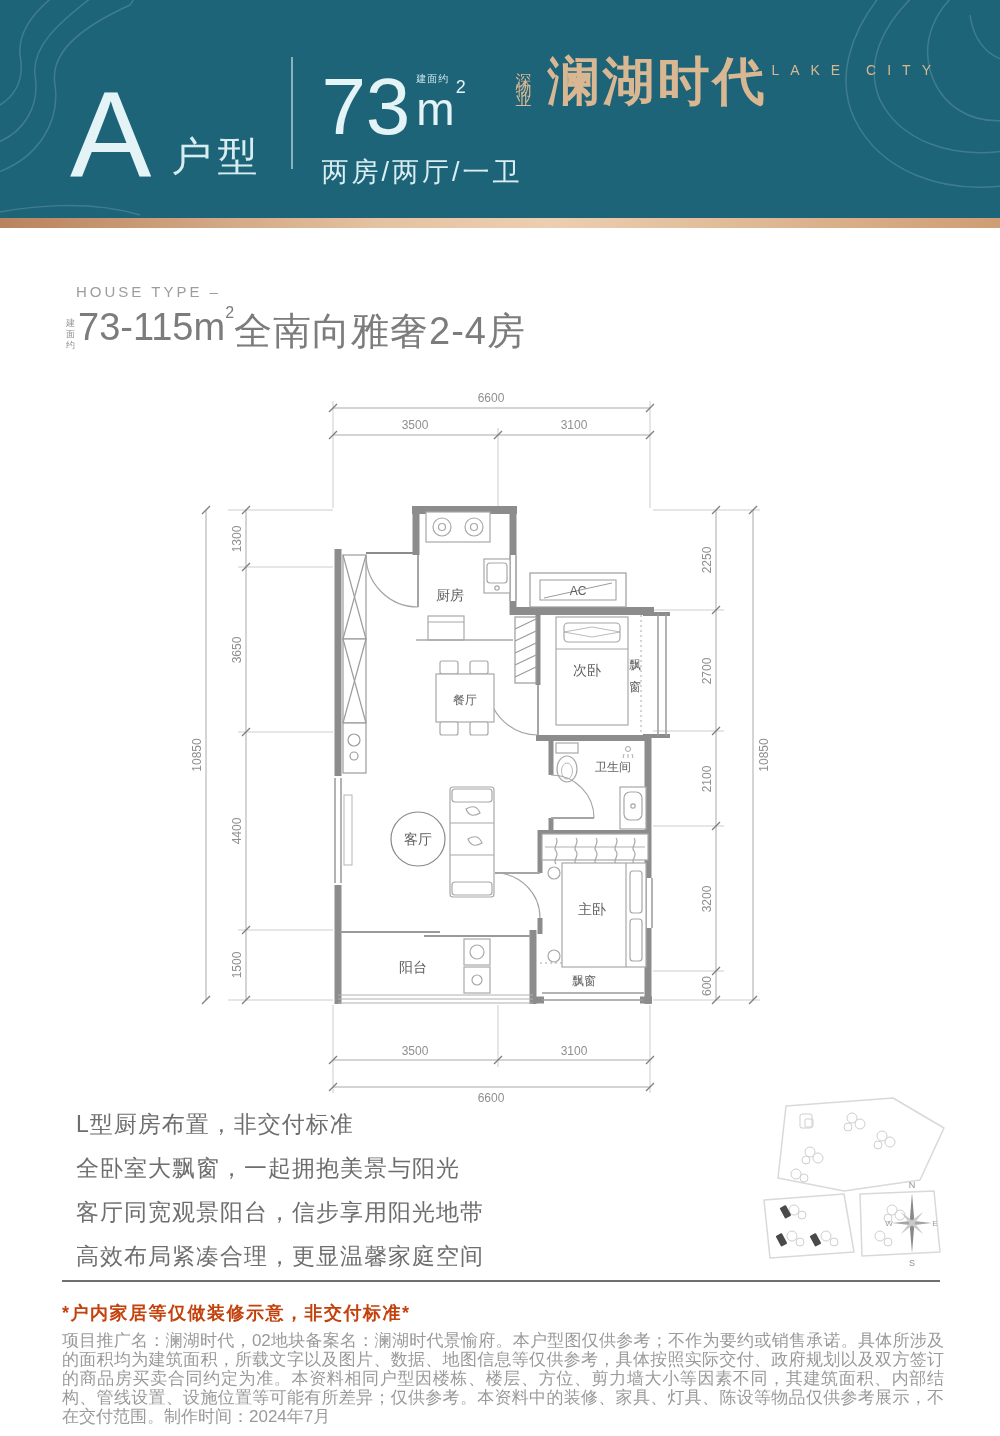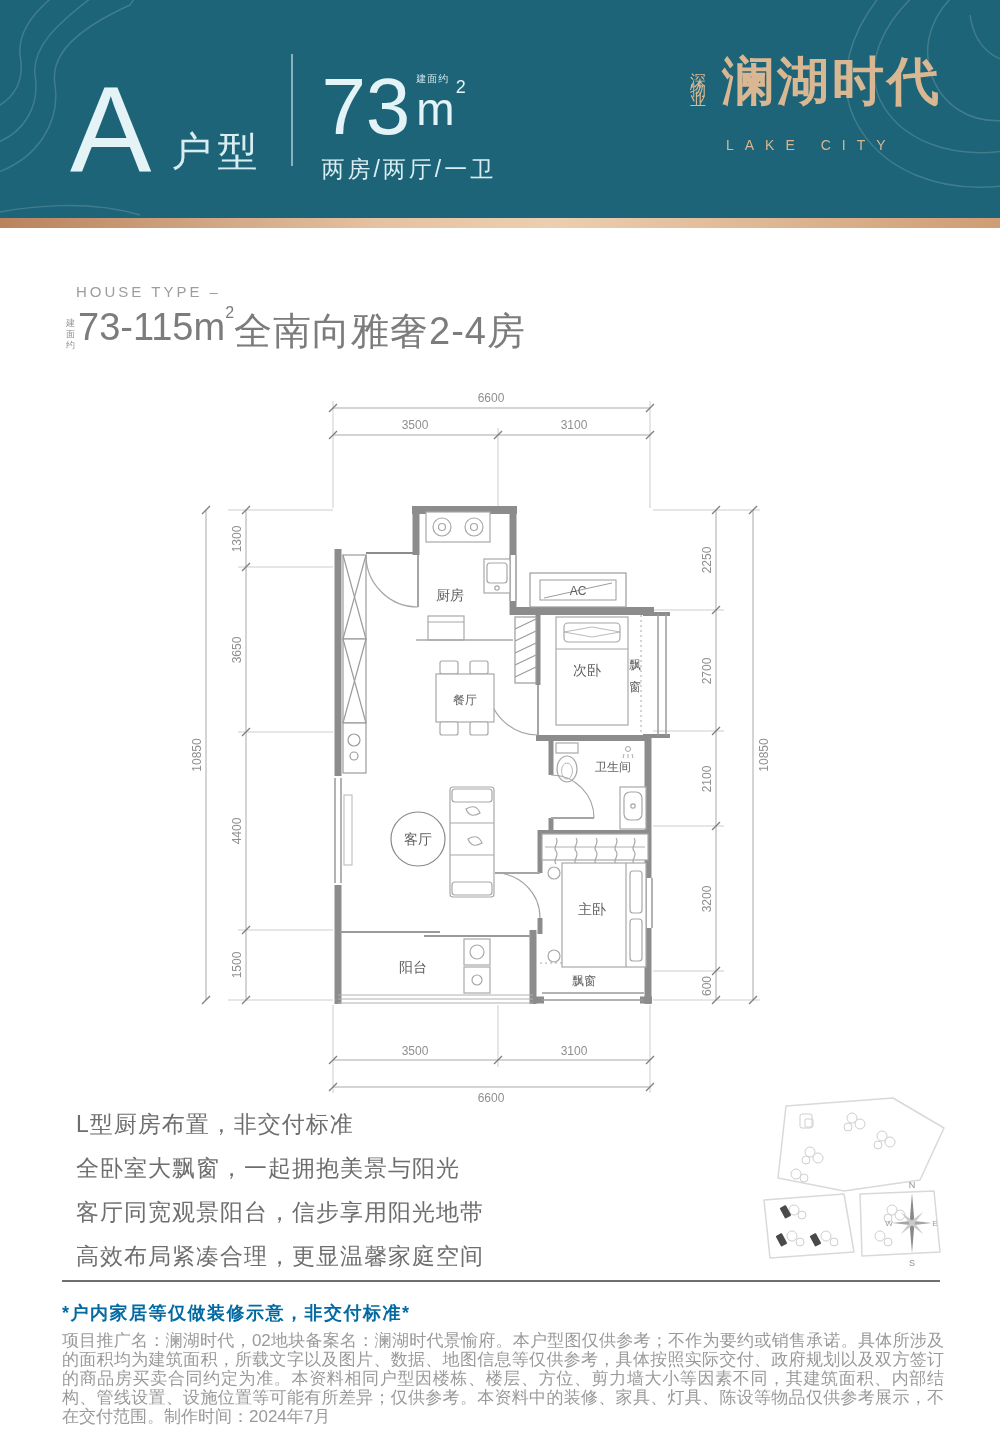--- a/index.html
+++ b/index.html
@@ -13,26 +13,26 @@
   .type-letter{font-size:122px;line-height:1;font-weight:300;color:#e3f3f6;letter-spacing:0;}
   .type-suffix{font-size:40px;color:#d7edf1;letter-spacing:6px;margin:0 0 12px 20px;}
   .hdr-divider{width:2px;height:112px;background:rgba(223,242,246,.55);margin:0 28px 4px 28px;align-self:center;}
   .area-block{display:flex;flex-direction:column;margin-bottom:6px;}
   .area-row{display:flex;align-items:flex-start;margin-top:36px;}
   .area-value{font-size:80px;line-height:.92;font-weight:300;color:#e3f3f6;}
   .unit-cluster{display:flex;flex-direction:column;margin-left:6px;margin-top:2px;}
   .area-note{font-size:10px;color:#cfe8ed;letter-spacing:1px;}
   .area-unit{font-size:46px;line-height:1;font-weight:300;color:#e3f3f6;}
   .area-unit sup{font-size:18px;position:relative;top:-16px;left:1px;}
-  .layout-text{font-size:23px;color:#d9eef2;letter-spacing:3px;margin-top:10px;}
+  .layout-text{font-size:27px;color:#d9eef2;letter-spacing:3px;margin-top:10px;}
 
   .logo{position:absolute;right:58px;top:52px;display:flex;align-items:flex-start;}
   .brand-vertical{writing-mode:vertical-rl;text-orientation:upright;font-size:16px;letter-spacing:9px;
                   color:#d9b792;margin:8px 14px 0 0;font-family:"DejaVu Serif",serif;}
-  .brand-col{display:flex;flex-direction:column;gap:18px;}
+  .brand-col{display:flex;flex-direction:row;}
   .brand-name{font-size:52px;line-height:1.1;font-weight:bold;color:#d9b792;letter-spacing:3px;
               font-family:"DejaVu Serif",serif;}
   .brand-en{font-size:14px;letter-spacing:11px;color:#d8b791;margin-top:10px;padding-left:4px;}
 
   .gradient-bar{position:absolute;left:0;top:218px;width:1000px;height:10px;
                 background:linear-gradient(90deg,#b9835d 0%,#e5c2a1 38%,#eccfb0 55%,#cf9d74 100%);}
 
   
   .eyebrow{position:absolute;left:76px;top:283px;font-size:15px;letter-spacing:3px;color:#9d9d9d;}
   .main-title{position:absolute;left:66px;top:306px;display:flex;align-items:flex-start;color:#7c7c7c;}
@@ -49,21 +49,21 @@
 
   
   .features{position:absolute;left:76px;top:1112px;}
   .features p{margin:0 0 20px 0;font-size:23px;color:#6e6e6e;letter-spacing:1px;line-height:24px;}
 
   .sitemap{position:absolute;left:748px;top:1094px;}
   .compass{position:absolute;left:884px;top:1176px;}
 
   
   .divider{position:absolute;left:62px;top:1280px;width:878px;height:2px;background:#6f6f6f;}
-  .notice{position:absolute;left:62px;top:1301px;font-size:18px;font-weight:bold;color:#0369a1;letter-spacing:1.5px;}
+  .notice{position:absolute;left:62px;top:1301px;font-size:18px;font-weight:bold;color:#c2410c;letter-spacing:1.5px;}
   .disclaimer{position:absolute;left:62px;top:1331px;width:882px;font-size:17px;line-height:19px;
               color:#9a9a9a;text-align:justify;}
 </style>
 </head>
 <body>
 
 <div class="page">
 
   <div class="header">
     <svg class="decor" width="1000" height="218" viewBox="0 0 1000 218">

